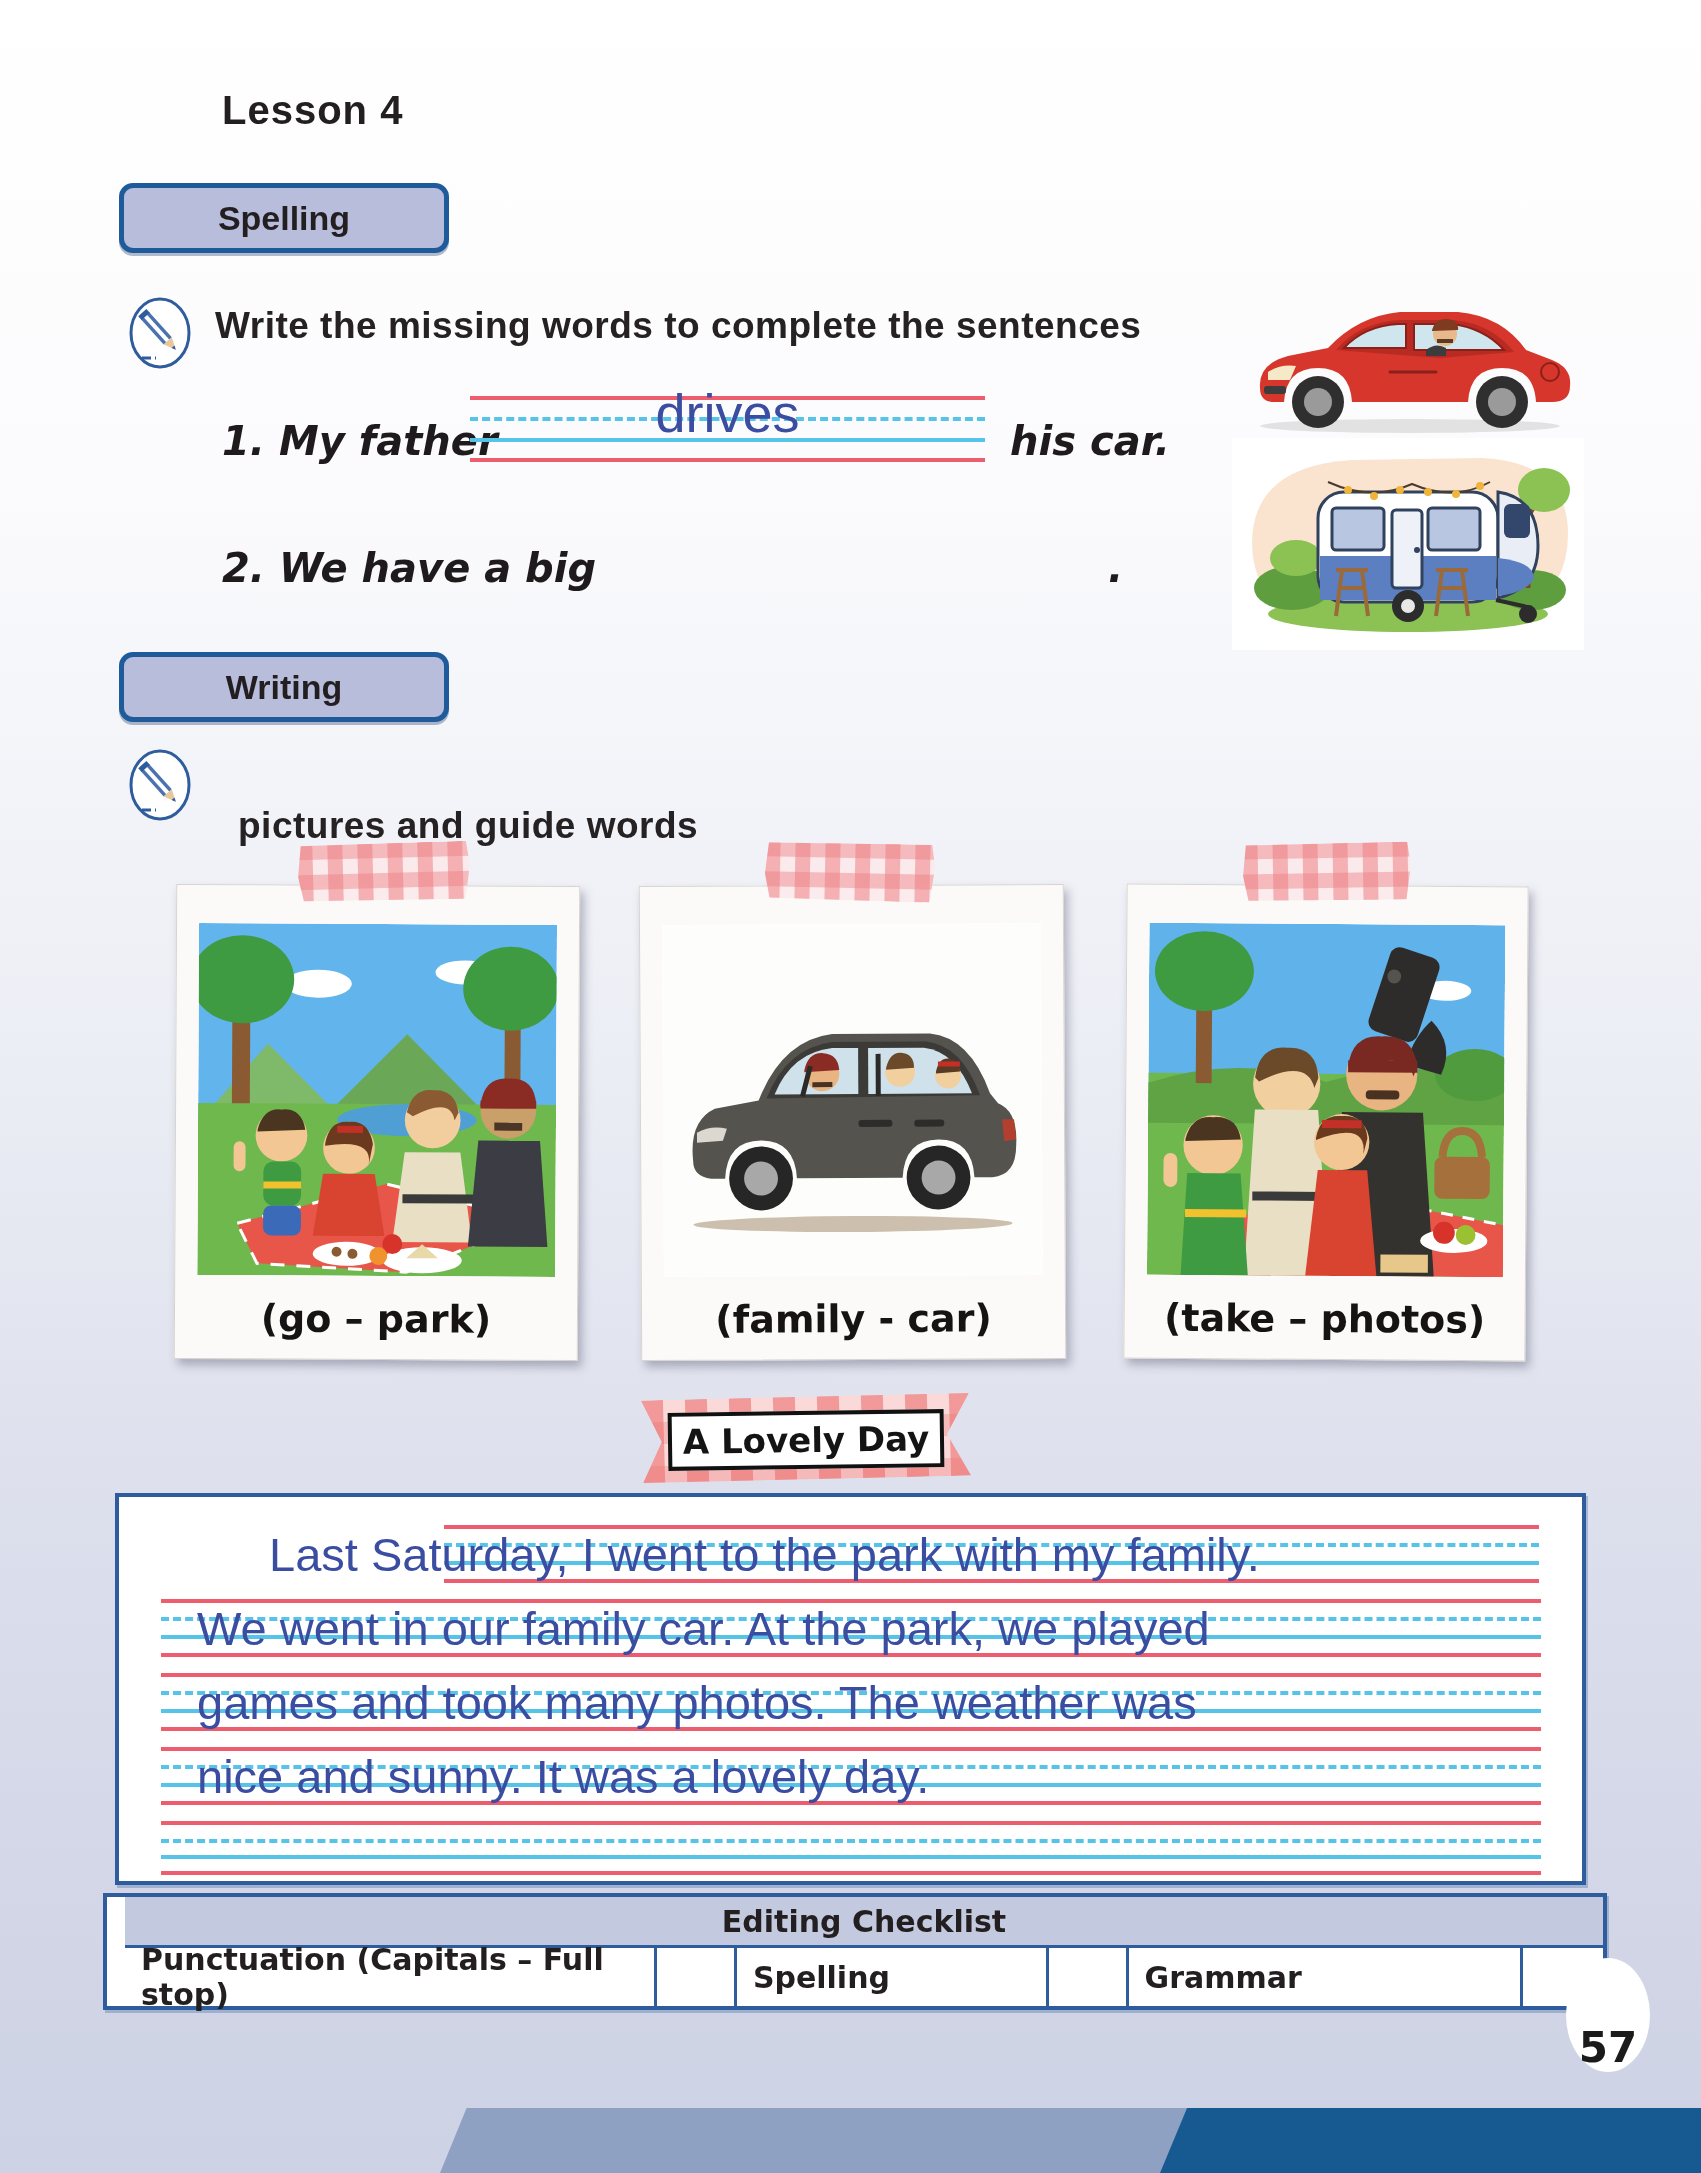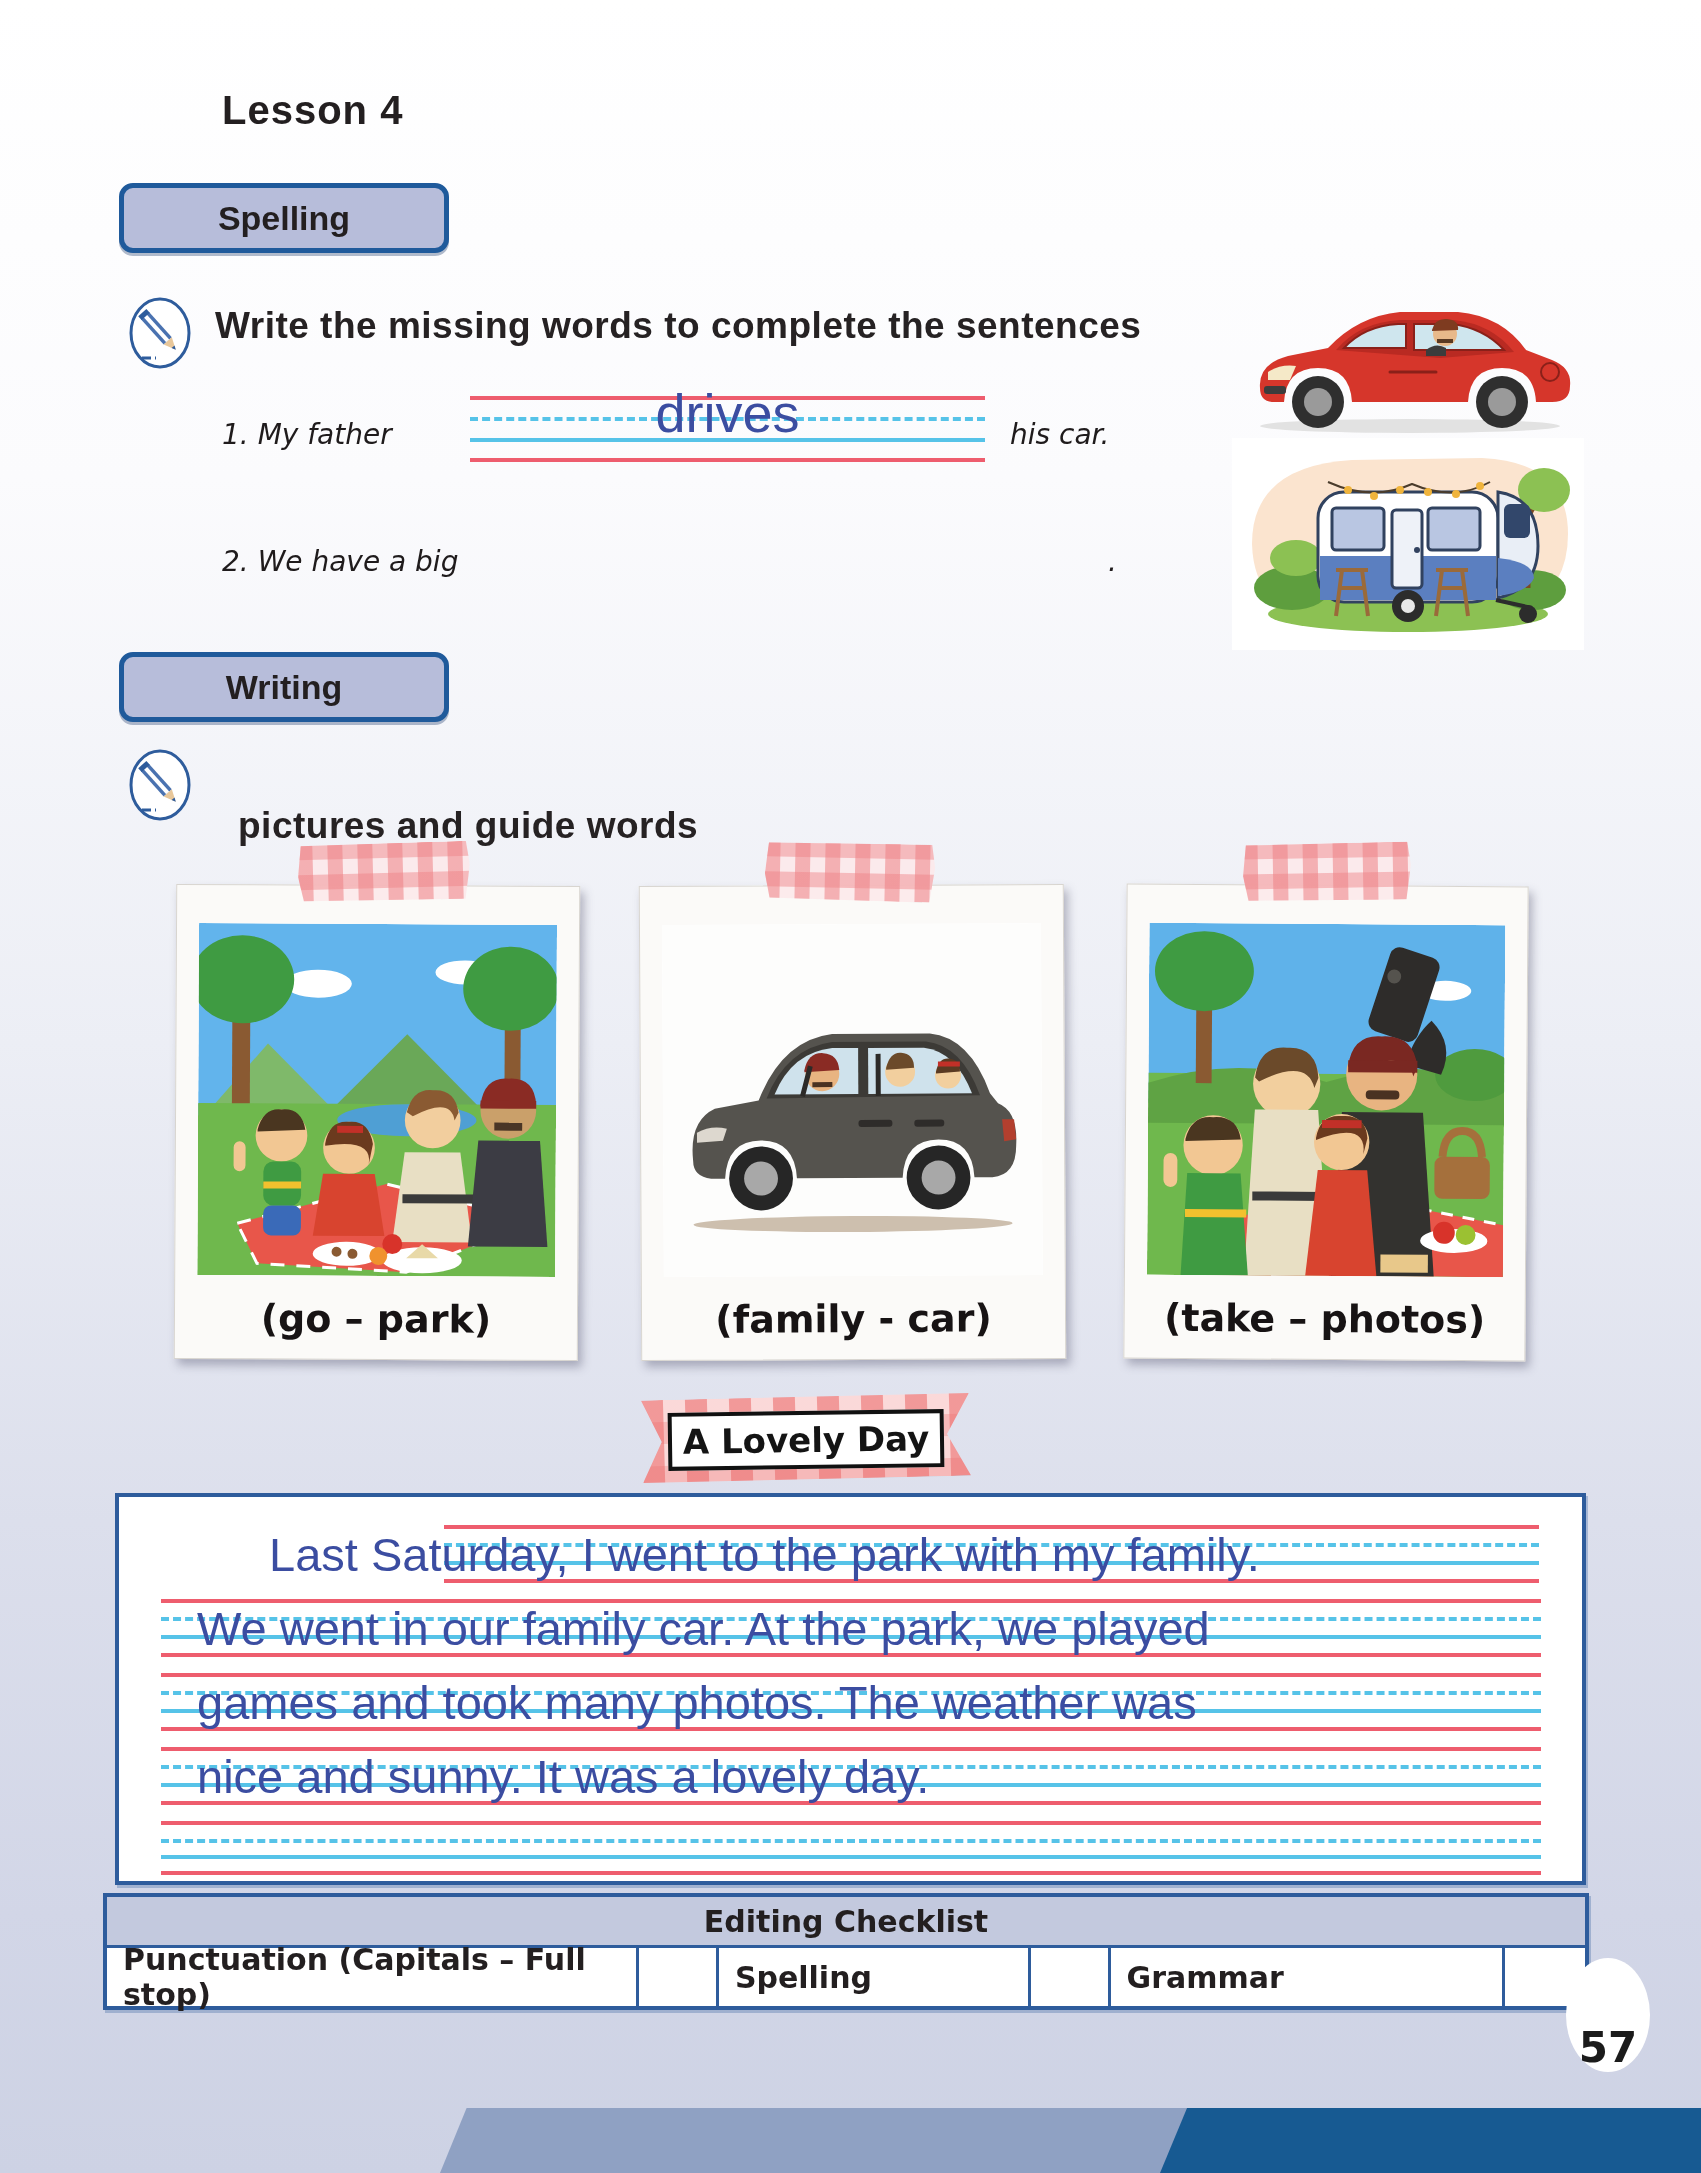--- a/index.html
+++ b/index.html
@@ -15,21 +15,21 @@
   .badge{
     left:119px;width:320px;height:60px;background:#b7bdda;border:5px solid #1f5a9b;border-radius:14px;
     display:flex;align-items:center;justify-content:center;font-size:34px;font-weight:bold;color:#231f20;
     box-shadow:0 3px 0 rgba(31,60,110,.35);
   }
   .badge.spelling{top:183px;}
   .badge.writing{top:652px;}
   .pencil-badge{width:64px;height:74px;}
   .instruction{font-size:37px;font-weight:bold;color:#262223;letter-spacing:.5px;}
   
-  .sentence-text{font-family:"DejaVu Sans",sans-serif;font-style:italic;font-size:28px;color:#1f1b1c;}
+  .sentence-text{font-family:"DejaVu Sans",sans-serif;font-style:italic;font-size:40px;color:#1f1b1c;font-weight:bold;}
   
   .rule-block{position:absolute;text-decoration:underline;}
   .rule{position:absolute;left:0;width:100%;height:0;}
   .rule.red{border-top:4px solid #ee5d6e;}
   .rule.cyan{border-top:4px solid #56c3e8;}
   .rule.dashed{border-top:4px dashed #56c3e8;}
   .answer-word{
     position:absolute;left:0;width:100%;text-align:center;top:-14px;
     font-family:"Liberation Sans",sans-serif;font-size:54px;color:#3b4da1;font-weight:normal;
   }
@@ -63,21 +63,21 @@
   }
   .ribbon-label{
     position:absolute;left:668px;top:1411px;width:268px;height:50px;background:#ffffff;border:4px solid #111;
     display:flex;align-items:center;justify-content:center;font-size:34px;font-weight:bold;font-family:"DejaVu Sans",sans-serif;
     transform:rotate(-0.8deg);color:#141414;
   }
   
   .writing-box{left:115px;top:1493px;width:1463px;height:384px;background:#ffffff;border:4px solid #2e5c9c;box-shadow:2px 3px 0 rgba(46,92,156,.3);}
   .para-line{position:absolute;font-family:"Liberation Sans",sans-serif;font-size:47px;color:#3b4da1;white-space:nowrap;}
   
-  .checklist{left:103px;top:1893px;width:1478px;border:4px solid #2e5c9c;background:#fff;box-shadow:2px 3px 0 rgba(46,92,156,.3);}
+  .checklist{left:103px;top:1893px;width:1478px;border:4px solid #2e5c9c;background:#fff;box-shadow:2px 3px 0 rgba(46,92,156,.3);padding-left:18px;}
   .checklist-header{height:48px;background:#c3c9de;border-bottom:3px solid #2e5c9c;display:flex;align-items:center;justify-content:center;font-size:30px;font-weight:bold;font-family:"DejaVu Sans",sans-serif;}
   .checklist-row{display:flex;height:58px;}
   .checklist-cell{border-right:3px solid #2e5c9c;display:flex;align-items:center;padding-left:16px;font-size:30px;font-weight:bold;font-family:"DejaVu Sans",sans-serif;box-sizing:border-box;}
   .checklist-cell.box{padding:0;}
   .checklist-cell:last-child{border-right:none;}
   
   .footer-mid{left:440px;top:2108px;width:760px;height:65px;background:#8fa1c3;clip-path:polygon(3.5% 0,100% 0,97% 100%,0 100%);}
   .footer-dark{left:1160px;top:2108px;width:541px;height:65px;background:#175a92;clip-path:polygon(5% 0,100% 0,100% 100%,0 100%);}
   .page-number{
     left:1566px;top:1958px;width:84px;height:114px;background:#ffffff;border-radius:50%;

